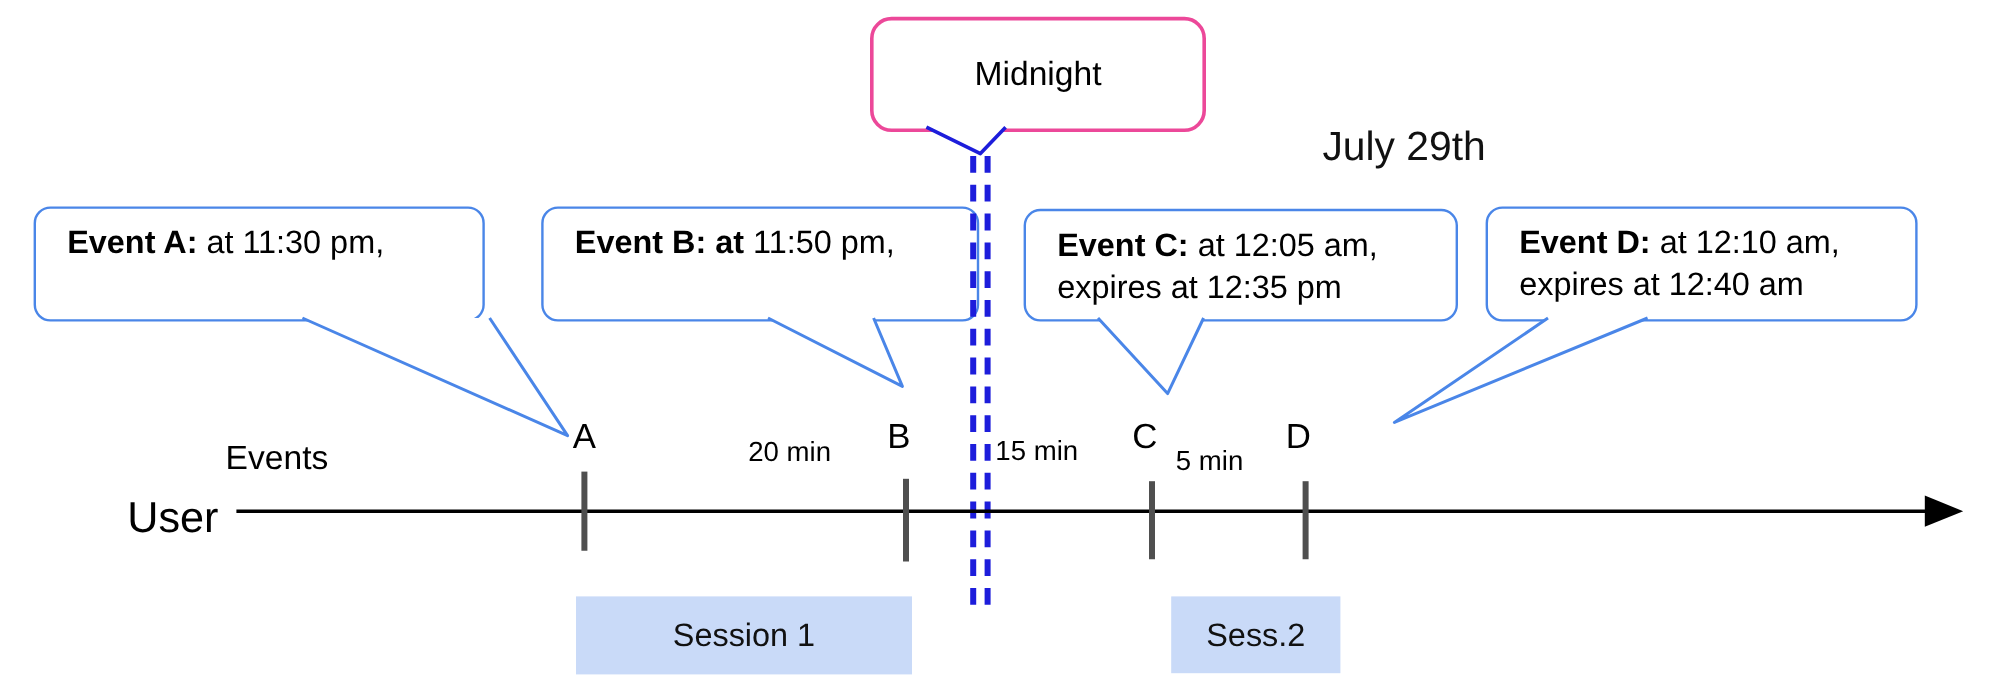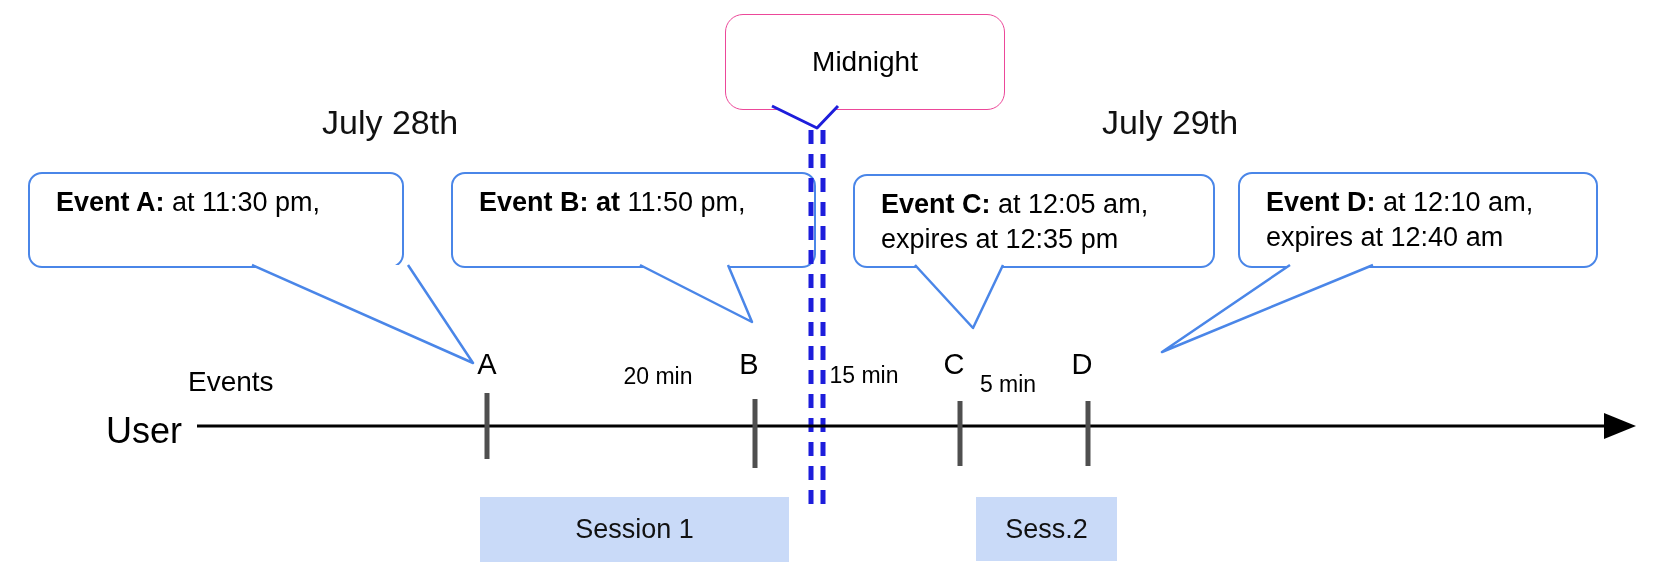--- a/index.html
+++ b/index.html
@@ -9,39 +9,38 @@
   }
   .abs{position:absolute;}
   .date-label{font-size:34px;color:#111;white-space:nowrap;}
   .callout{
     position:absolute;background:#fff;border:2.5px solid #4a86e8;border-radius:14px;
     font-size:27px;line-height:35px;padding:11px 10px 0 26px;box-sizing:border-box;
     white-space:nowrap;
   }
   .callout b{font-weight:bold;}
   .midnight-callout{
-    position:absolute;background:#fff;border:1px solid #ec4899;border-radius:18px;
+    position:absolute;background:#fff;border:3px solid #ec4899;border-radius:18px;
     font-size:28px;display:flex;align-items:center;justify-content:center;box-sizing:border-box;
   }
   .axis-label{font-size:28px;white-space:nowrap;}
   .user-label{font-size:36px;white-space:nowrap;}
   .tick-letter{font-size:29px;text-align:center;width:40px;}
   .interval-label{font-size:23px;text-align:center;width:90px;white-space:nowrap;}
   .session-box{
     position:absolute;background:#c9daf8;display:flex;align-items:center;justify-content:center;
     font-size:27px;color:#111;
   }
   svg.overlay{position:absolute;left:0;top:0;pointer-events:none;}
 </style>
 </head>
 <body>
 
 <div id="canvas">
 
-  <div class="abs date-label" style="left:322px;top:103px;">July 28th</div>
   <div class="abs date-label" style="left:1102px;top:103px;text-align:center;">July 29th</div>
 
   <div class="midnight-callout" style="left:725px;top:14px;width:280px;height:96px;">
     <span>Midnight</span>
   </div>
 
   <div class="callout" style="left:28px;top:172px;width:376px;height:96px;">
     <div><b>Event A:</b><span> at 11:30 pm,</span></div>
   </div>
 
@@ -64,21 +63,21 @@
 
   <div class="abs tick-letter" style="left:467px;top:348px;">A</div>
   <div class="abs tick-letter" style="left:729px;top:348px;">B</div>
   <div class="abs tick-letter" style="left:934px;top:348px;">C</div>
   <div class="abs tick-letter" style="left:1062px;top:348px;">D</div>
 
   <div class="abs interval-label" style="left:613px;top:363px;">20 min</div>
   <div class="abs interval-label" style="left:819px;top:362px;">15 min</div>
   <div class="abs interval-label" style="left:963px;top:371px;">5 min</div>
 
-  <div class="session-box" style="left:480px;top:497px;width:309px;height:65px;">
+  <div class="session-box" style="left:480px;top:497px;width:280px;height:65px;">
     <span>Session 1</span>
   </div>
   <div class="session-box" style="left:956px;top:497px;width:141px;height:64px;margin-left:20px;">
     <span>Sess.2</span>
   </div>
 
   <svg class="overlay" width="1668" height="578" viewBox="0 0 1668 578">
 
     <path d="M252,265 L473,363 L408,265" fill="#ffffff" stroke="#4a86e8" stroke-width="2.5" stroke-linejoin="round"></path>
     <path d="M640,265 L752,322 L728,265" fill="#ffffff" stroke="#4a86e8" stroke-width="2.5" stroke-linejoin="round"></path>

